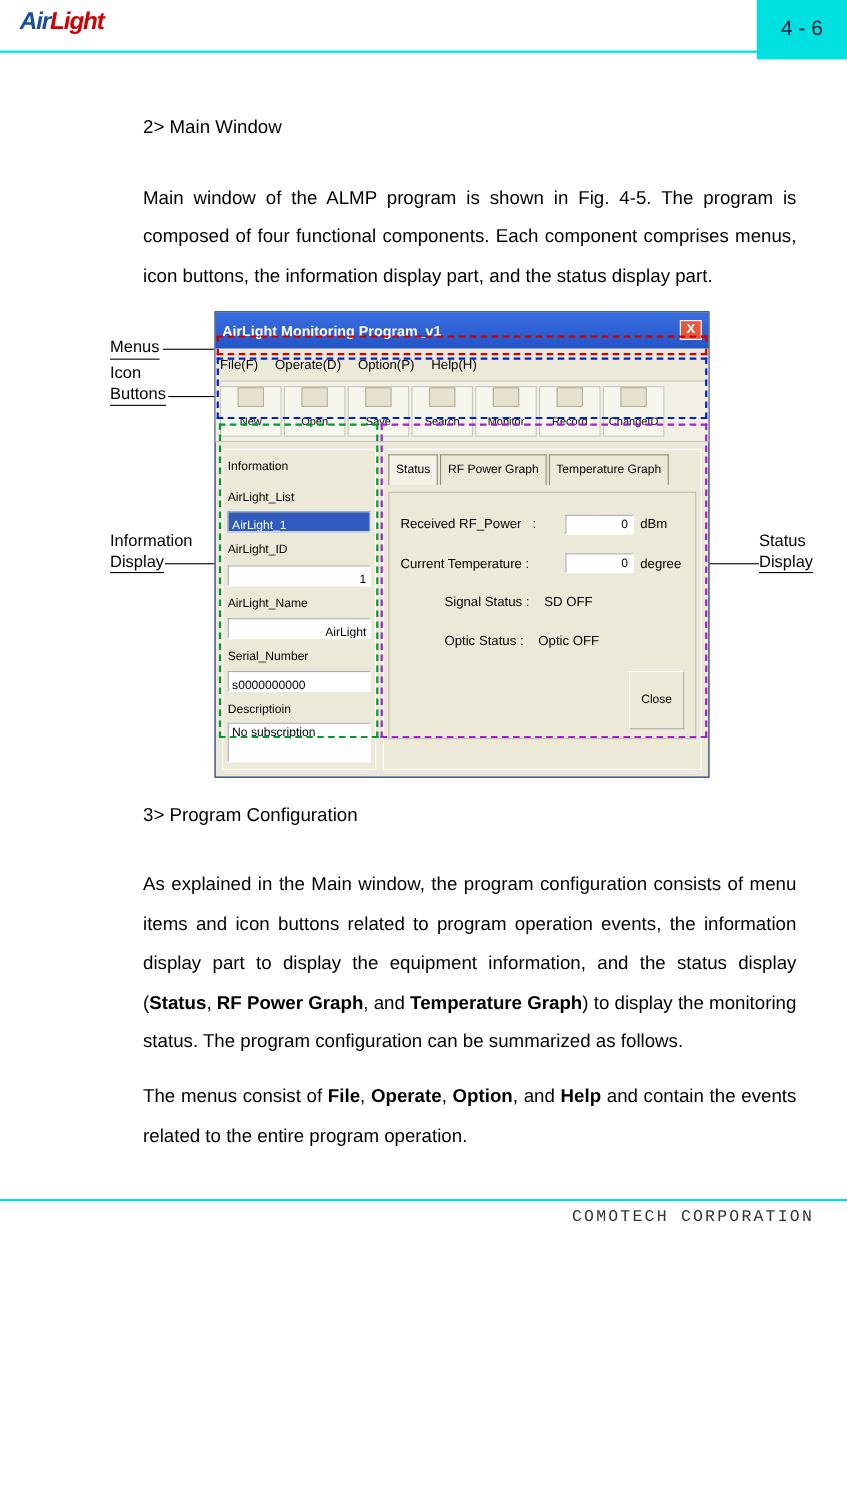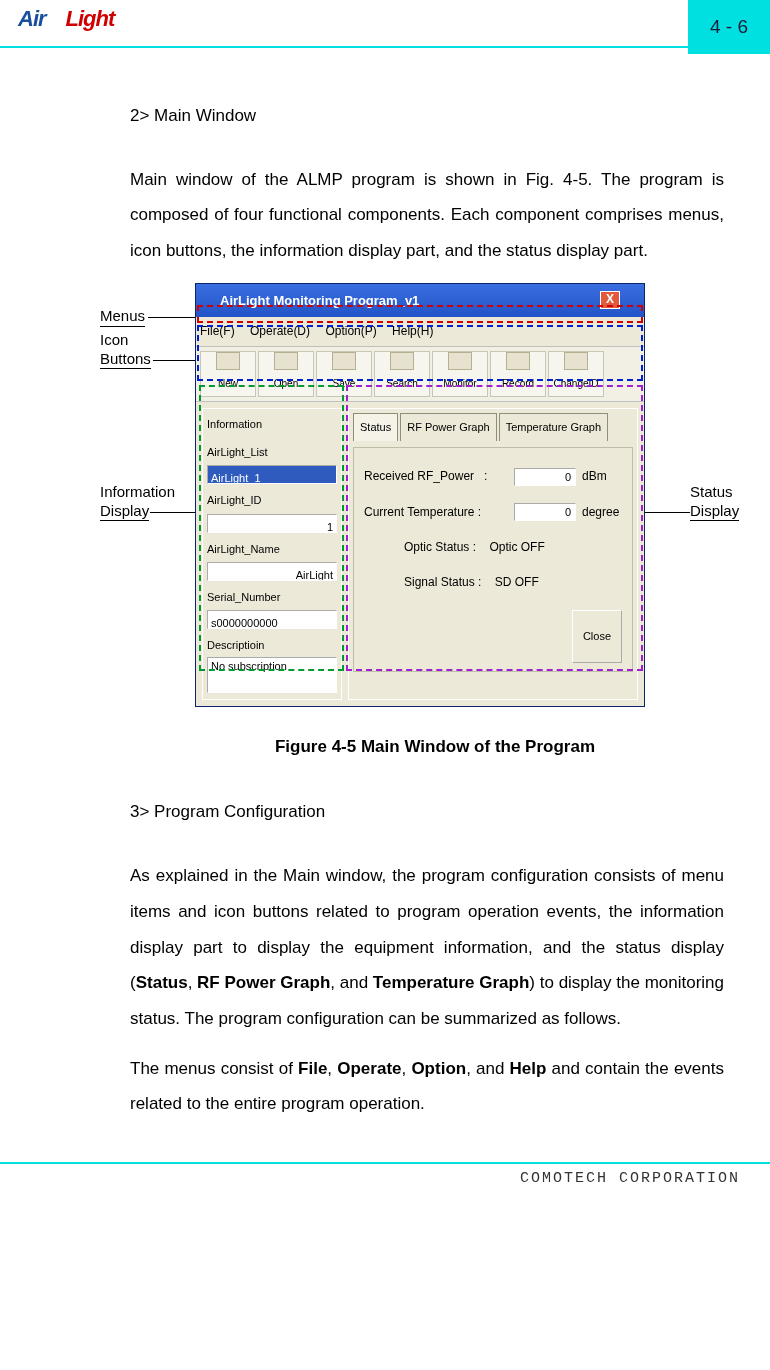--- a/index.html
+++ b/index.html
@@ -23,21 +23,21 @@
     position: absolute;
     left: 18px;
     top: 6px;
     font-family: "Arial Black", Arial, sans-serif;
     font-size: 22px;
     font-style: italic;
     font-weight: 900;
     letter-spacing: -1px;
   }
   .logo .air { color: #1a4fa0; }
-  .logo .light { color: #d00000; margin-left: 20px; }
+  .logo .light { color: #d00000; }
   .pagebadge {
     position: absolute;
     right: 0;
     top: 0;
     background: #00e0e0;
     color: #1a1a3a;
     font-size: 19px;
     padding: 16px 22px;
     font-family: Arial, sans-serif;
   }
@@ -86,21 +86,21 @@
     top: 0;
     width: 450px;
     border: 1px solid #0a246a;
     background: #ece9d8;
     box-sizing: border-box;
   }
   .titlebar {
     background: linear-gradient(#3a6ee0,#2254c8);
     color: #fff;
     font-size: 13px;
-    padding: 3px 24px;
+    padding: 3px 6px;
     display: flex;
     align-items: center;
     justify-content: space-between;
   }
   .title-text { font-weight: bold; }
   .tb-close {
     width: 18px; height: 16px;
     background: #e35a3a;
     border: 1px solid #fff;
     color: #fff;
@@ -359,41 +359,40 @@
                 <span class="lab"><span>Received RF_Power</span>&nbsp;&nbsp;&nbsp;<span>:</span></span>
                 <span class="valbox">0</span>
                 <span class="unit">dBm</span>
               </div>
               <div class="status-row">
                 <span class="lab">Current Temperature :</span>
                 <span class="valbox">0</span>
                 <span class="unit">degree</span>
               </div>
               <div class="statline">
+                <span>Signal Status :</span>&nbsp;&nbsp;&nbsp;
+                <span>SD OFF</span>
+              </div>
+              <div class="statline">
                 <span>Optic Status :</span>&nbsp;&nbsp;&nbsp;
                 <span>Optic OFF</span>
-              </div>
-              <div class="statline">
-                <span>Signal Status :</span>&nbsp;&nbsp;&nbsp;
-                <span>SD OFF</span>
               </div>
               <div class="close-btn">Close</div>
             </div>
           </div>
         </div>
       </div>
 
       <div class="dash dash-red" style="left:197px; top:22px;  width:446px; height:18px;"></div>
       <div class="dash dash-blue" style="left:197px; top:42px;  width:446px; height:56px;"></div>
       <div class="dash dash-green" style="left:199px; top:102px; width:145px; height:286px;"></div>
       <div class="dash dash-purple" style="left:346px; top:102px; width:297px; height:286px;"></div>
 
     </div>
 
-    <p class="figcap">Figure 4-5 Main Window of the Program</p>
 
     <p class="h-sec">3&gt; Program Configuration</p>
 
     <p class="para">
       <span>As explained in the Main window, the program configuration consists of menu items and icon buttons related to program operation events, the information display part to display the equipment information, and the status display (</span><b>Status</b><span>, </span><b>RF Power Graph</b><span>, and </span><b>Temperature Graph</b><span>) to display the monitoring status. The program configuration can be summarized as follows.</span>
     </p>
 
     <p class="para">
       <span>The menus consist of </span><b>File</b><span>, </span><b>Operate</b><span>, </span><b>Option</b><span>, and </span><b>Help</b><span> and contain the events related to the entire program operation.</span>
     </p>

